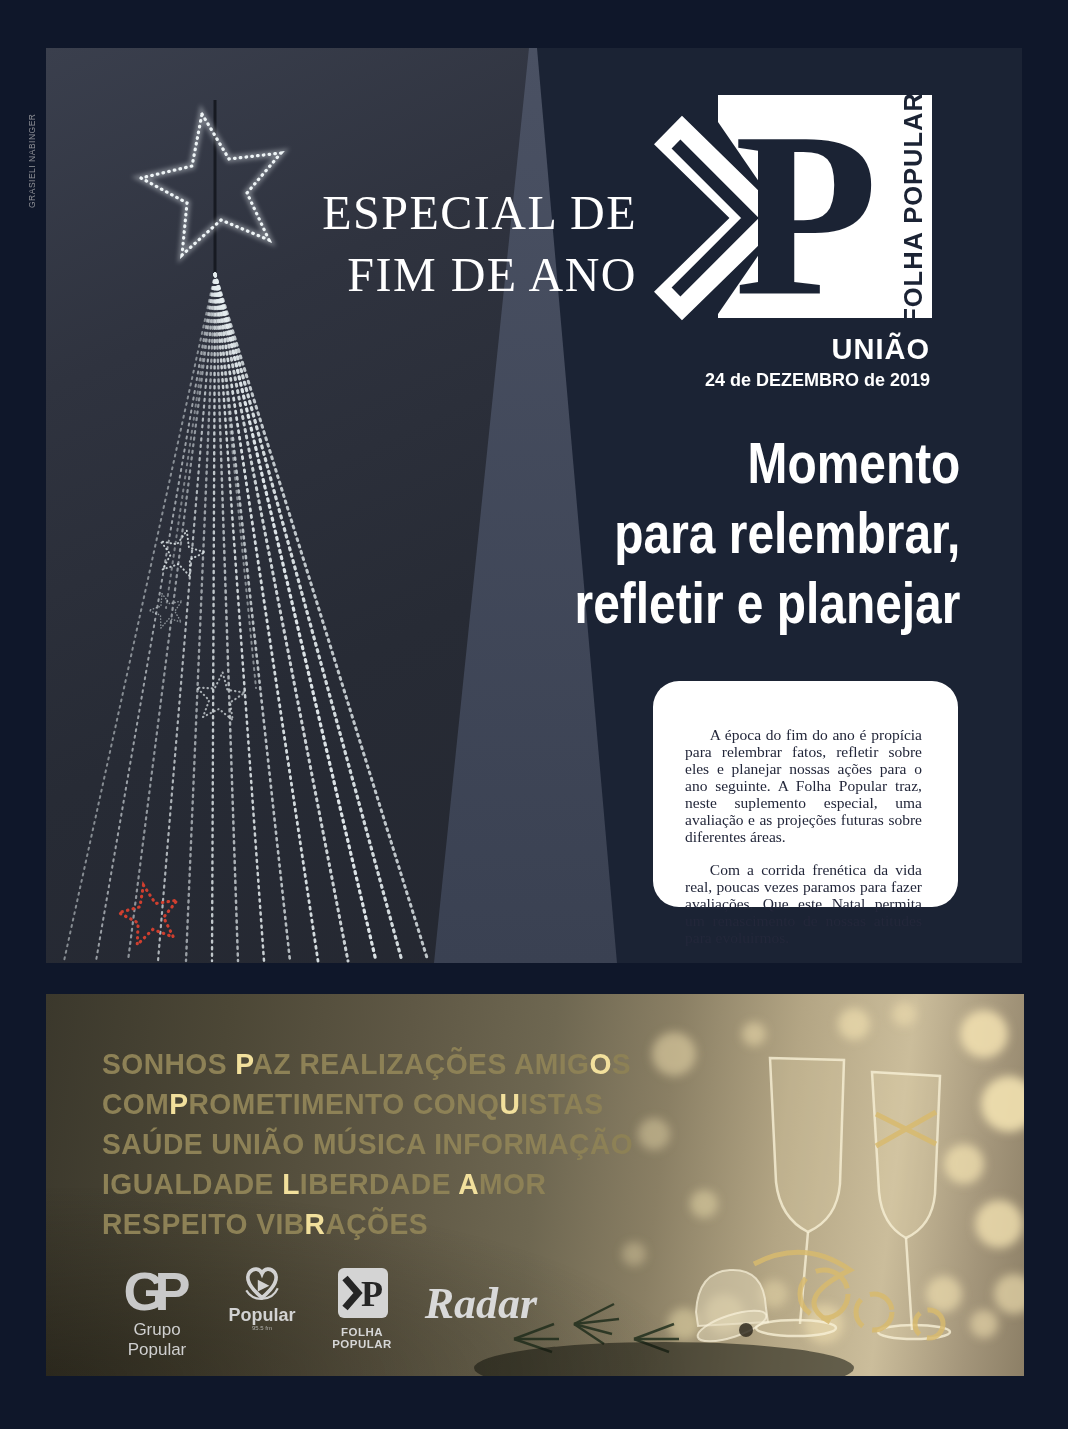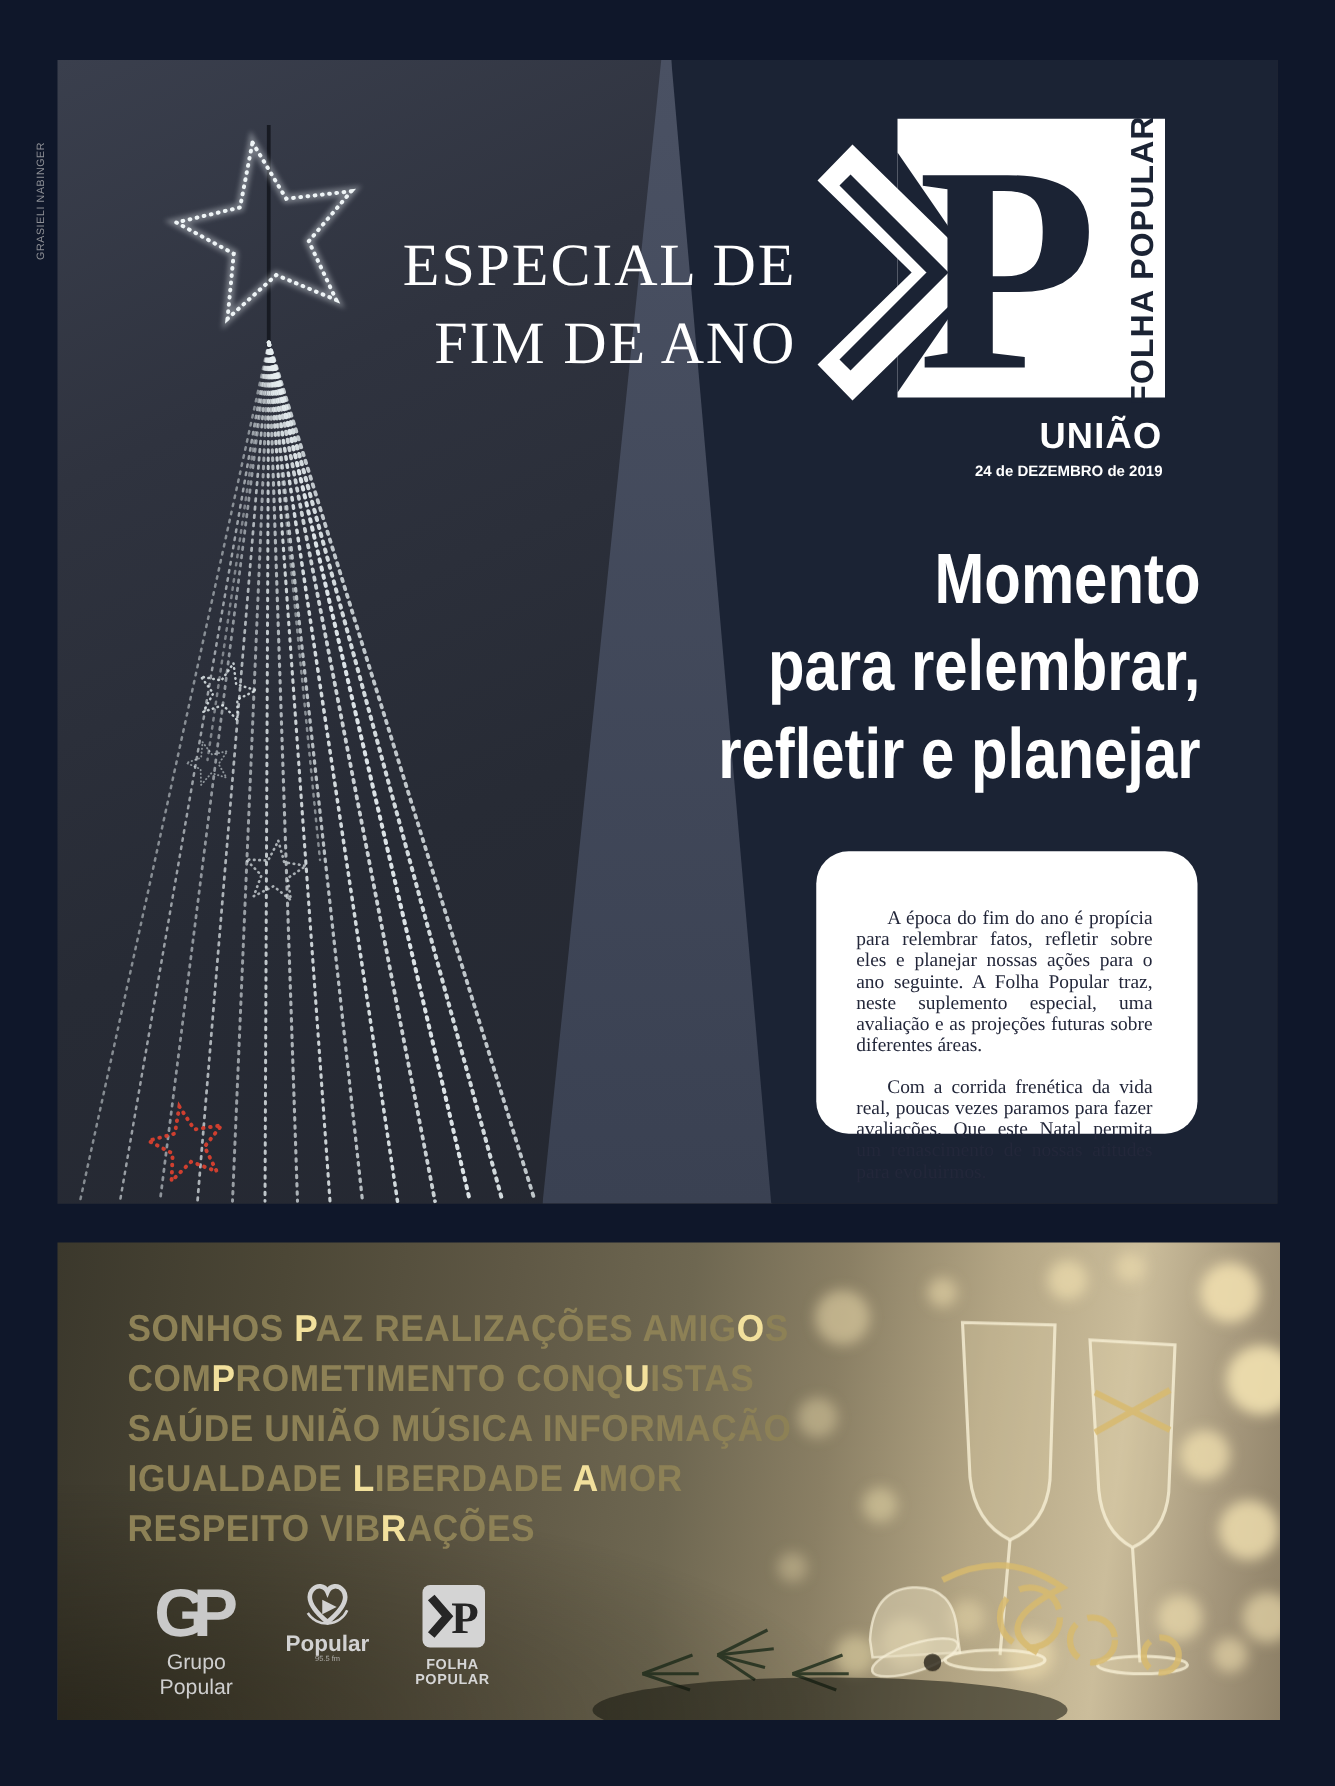--- a/index.html
+++ b/index.html
@@ -20,21 +20,21 @@
   .navy-panel{position:absolute;left:0;top:0;width:976px;height:915px;
          clip-path:polygon(491px 0,976px 0,976px 915px,571px 915px);
          background:#1b2334;}
   .edition{position:absolute;top:102px;right:385px;text-align:right;color:#ffffff;
            font-family:"Liberation Serif",serif;font-weight:400;font-size:48px;
            line-height:62px;letter-spacing:1.5px;}
   .edition span{display:block;}
   .logo-svg{position:absolute;left:600px;top:40px;}
   .weekday{position:absolute;right:92px;top:285px;color:#fff;font-weight:700;
            font-size:29px;letter-spacing:1px;}
-  .dateline{position:absolute;right:92px;top:322px;color:#fff;font-weight:700;font-size:12px;}
+  .dateline{position:absolute;right:92px;top:322px;color:#fff;font-weight:700;font-size:18px;}
   .headline{position:absolute;right:62px;top:380px;text-align:right;color:#fff;
             font-weight:700;font-size:57px;line-height:70px;letter-spacing:0;
             transform:scaleX(.84);transform-origin:right top;white-space:nowrap;}
   .intro-card{position:absolute;left:607px;top:633px;width:305px;height:226px;background:#fff;
               border-radius:26px;box-sizing:border-box;padding:29px 20px 0 16px;
               font-family:"Liberation Serif",serif;font-size:15.5px;line-height:17px;
               color:#23273a;text-align:justify;}
   .intro-card p{margin:16px;text-indent:1.6em;}
 
   
@@ -235,14 +235,17 @@
 
     <div class="logo logo-fp">
       <svg width="56" height="52" viewBox="0 0 56 52" style="display:block;margin:0 auto;">
         <rect x="4" y="0" width="50" height="50" rx="6" fill="#d4d4d4"></rect>
         <polyline points="11,10 24,25 11,40" stroke="#262626" stroke-width="7" fill="none"></polyline>
         <text x="38" y="38" text-anchor="middle" font-family="Liberation Serif, serif" font-weight="700" font-size="36" fill="#262626">P</text>
       </svg>
       <div class="fp-label">FOLHA POPULAR</div>
     </div>
 
+    <div class="logo logo-radar">
+      <div class="radar-label">Radar</div>
+    </div>
   </section>
 </div>
 
 </body></html>

